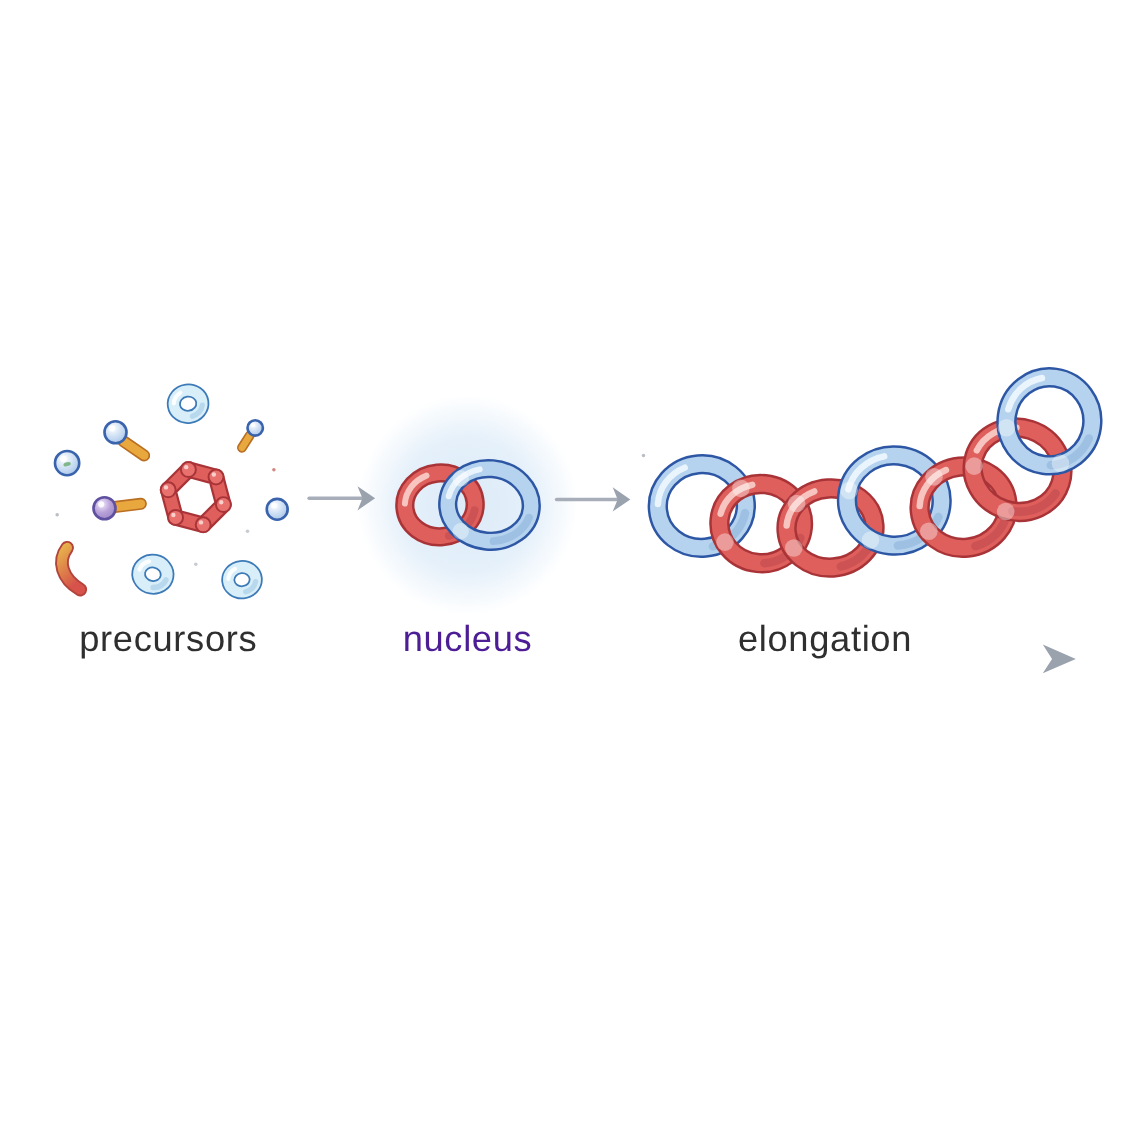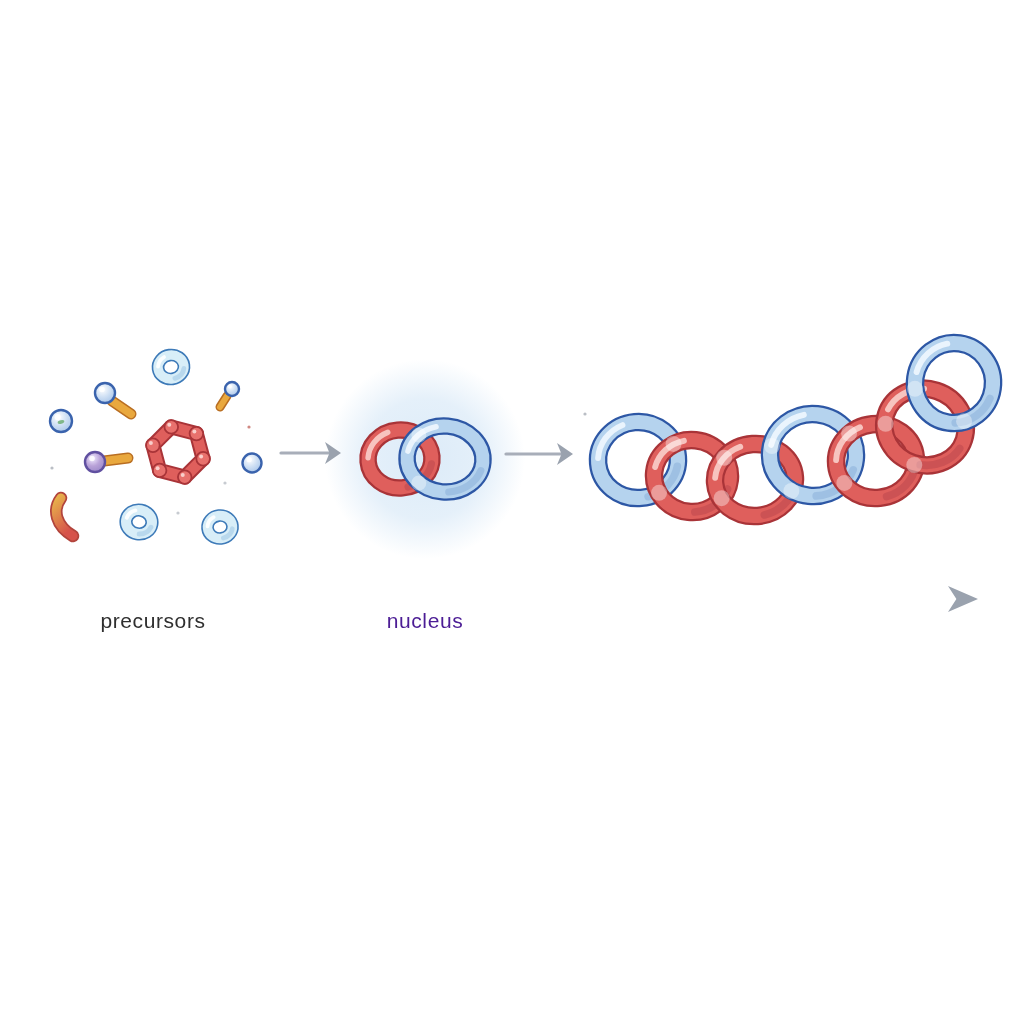--- a/index.html
+++ b/index.html
@@ -1,21 +1,21 @@
 <!DOCTYPE html>
 <html><head>
 <meta charset="utf-8">
 <style>
   html,body{margin:0;padding:0;background:#ffffff;}
   body{width:1024px;height:1024px;overflow:hidden;font-family:"Liberation Sans",sans-serif;}
   .canvas{position:relative;width:1024px;height:1024px;background:#ffffff;}
   #diagram{position:absolute;left:0;top:0;}
   .stage-label{
-    position:absolute;top:609px;transform:translateX(-50%);
-    font-size:21px;font-weight:400;letter-spacing:0.6px;color:#2f2f2f;
+    position:absolute;top:562px;transform:translateX(-50%);
+    font-size:33px;font-weight:400;letter-spacing:0.6px;color:#2f2f2f;
     white-space:nowrap;user-select:none;
   }
 </style>
 </head>
 <body>
 
 <div class="canvas">
   <svg id="diagram" width="1024" height="1024" viewBox="0 0 1024 1024">
       <defs>
         <radialGradient id="gSphereBlue" cx="0.38" cy="0.32" r="0.85">
@@ -203,13 +203,14 @@
       </g>
       <line x1="518" y1="599" x2="663" y2="599" stroke="url(#gLine)" stroke-width="3" stroke-linecap="round"></line>
       <g>
         <line x1="842" y1="599" x2="952" y2="599" stroke="url(#gLine)" stroke-width="3.4" stroke-linecap="round"></line>
         <polygon points="978,599 948,586 956.4,599 948,612" fill="#9aa2ae"></polygon>
       </g>
     </svg>
 
   <div class="stage-label" style="left: 153px; color: rgb(47, 47, 47);">precursors</div>
   <div class="stage-label" style="left: 425px; color: #4c1d95;">nucleus</div>
+  <div class="stage-label" style="left: 750px; color: rgb(47, 47, 47);">elongation</div>
 </div>
 
 </body></html>

